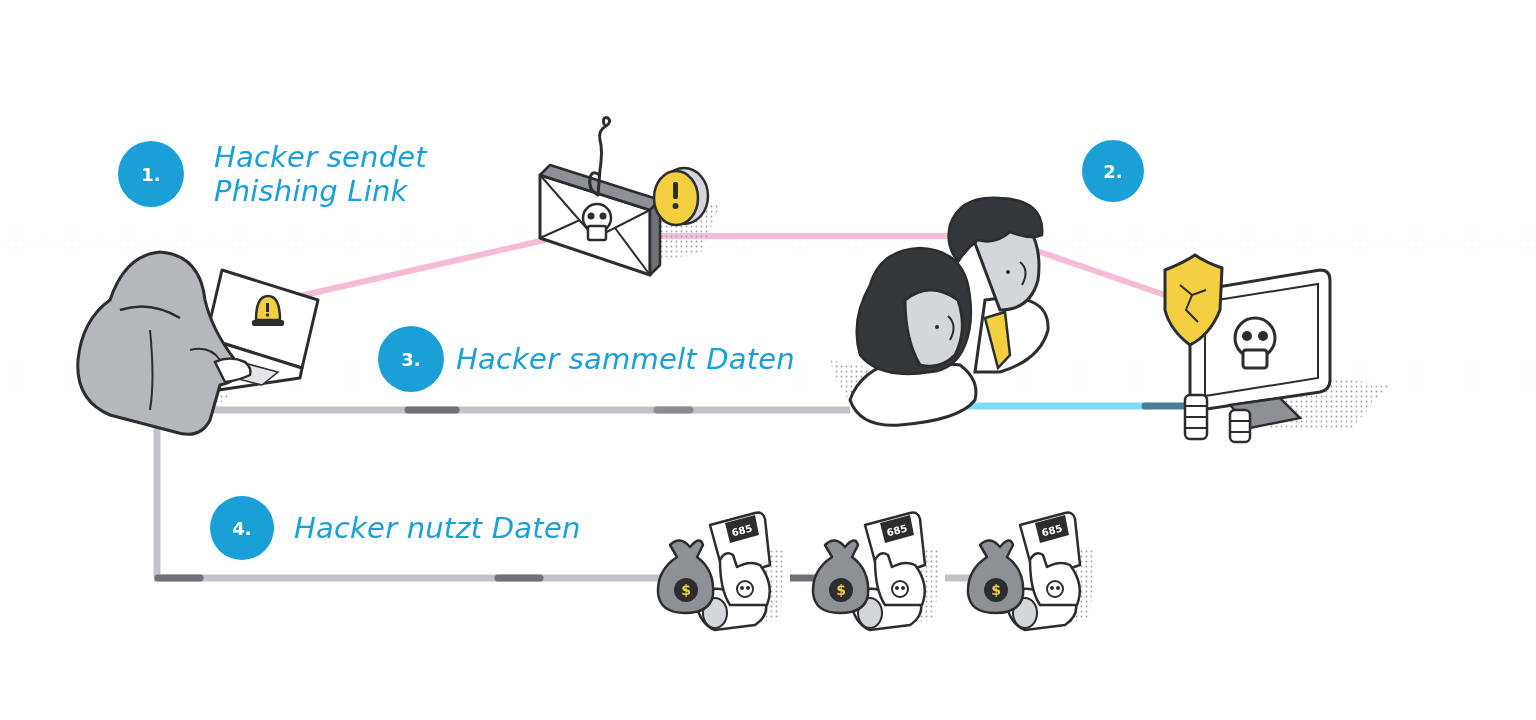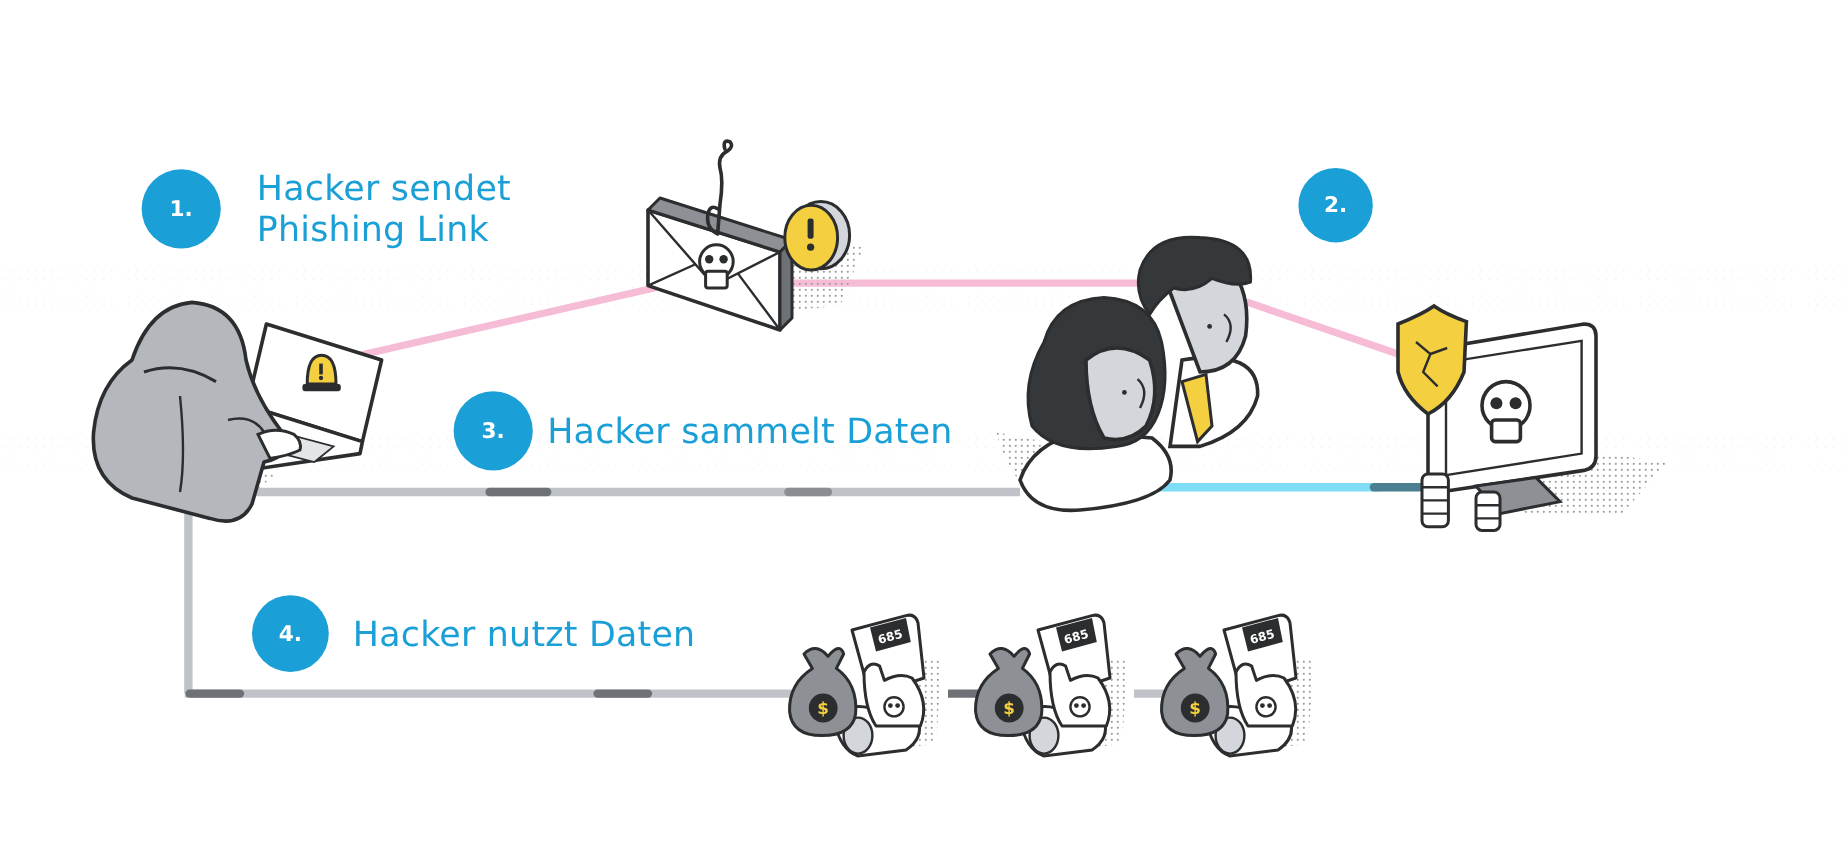--- a/index.html
+++ b/index.html
@@ -1,20 +1,20 @@
 <!DOCTYPE html>
 <html><head>
 <meta charset="utf-8">
 <style>
   html, body { margin:0; padding:0; background:#ffffff; }
   body { width:1536px; height:720px; position:relative; overflow:hidden; font-family:"DejaVu Sans", sans-serif; }
   #stage { position:absolute; left:0; top:0; width:1536px; height:720px; }
   .step { position:absolute; display:flex; align-items:center; }
   .badge { width:66px; height:66px; border-radius:50%; background:#1a9fd6; color:#ffffff; display:flex; align-items:center; justify-content:center; font-family:"DejaVu Sans", sans-serif; font-weight:bold; font-size:18px; flex:0 0 auto; }
-  .label { color:#1a9fd6; font-family:"DejaVu Sans", sans-serif; font-size:29px; line-height:34px; margin-left:32px; white-space:pre-line; letter-spacing:0.2px; }
+  .label { color:#1a9fd6; font-family:"DejaVu Sans", sans-serif; font-style:italic; font-size:29px; line-height:34px; margin-left:32px; white-space:pre-line; letter-spacing:0.2px; }
   #step1 { left:118px; top:140px; }
   #step1 .label { margin-left:30px; }
   #step2 { left:1082px; top:140px; }
   #step2 .badge { width:62px; height:62px; }
   #step2 .label { margin-left:20px; }
   #step3 { left:378px; top:326px; }
   #step3 .label { margin-left:12px;text-align:center; }
   #step4 { left:210px; top:496px; }
   #step4 .badge { width:64px; height:64px; }
   #step4 .label { margin-left:20px;text-align:center; }

